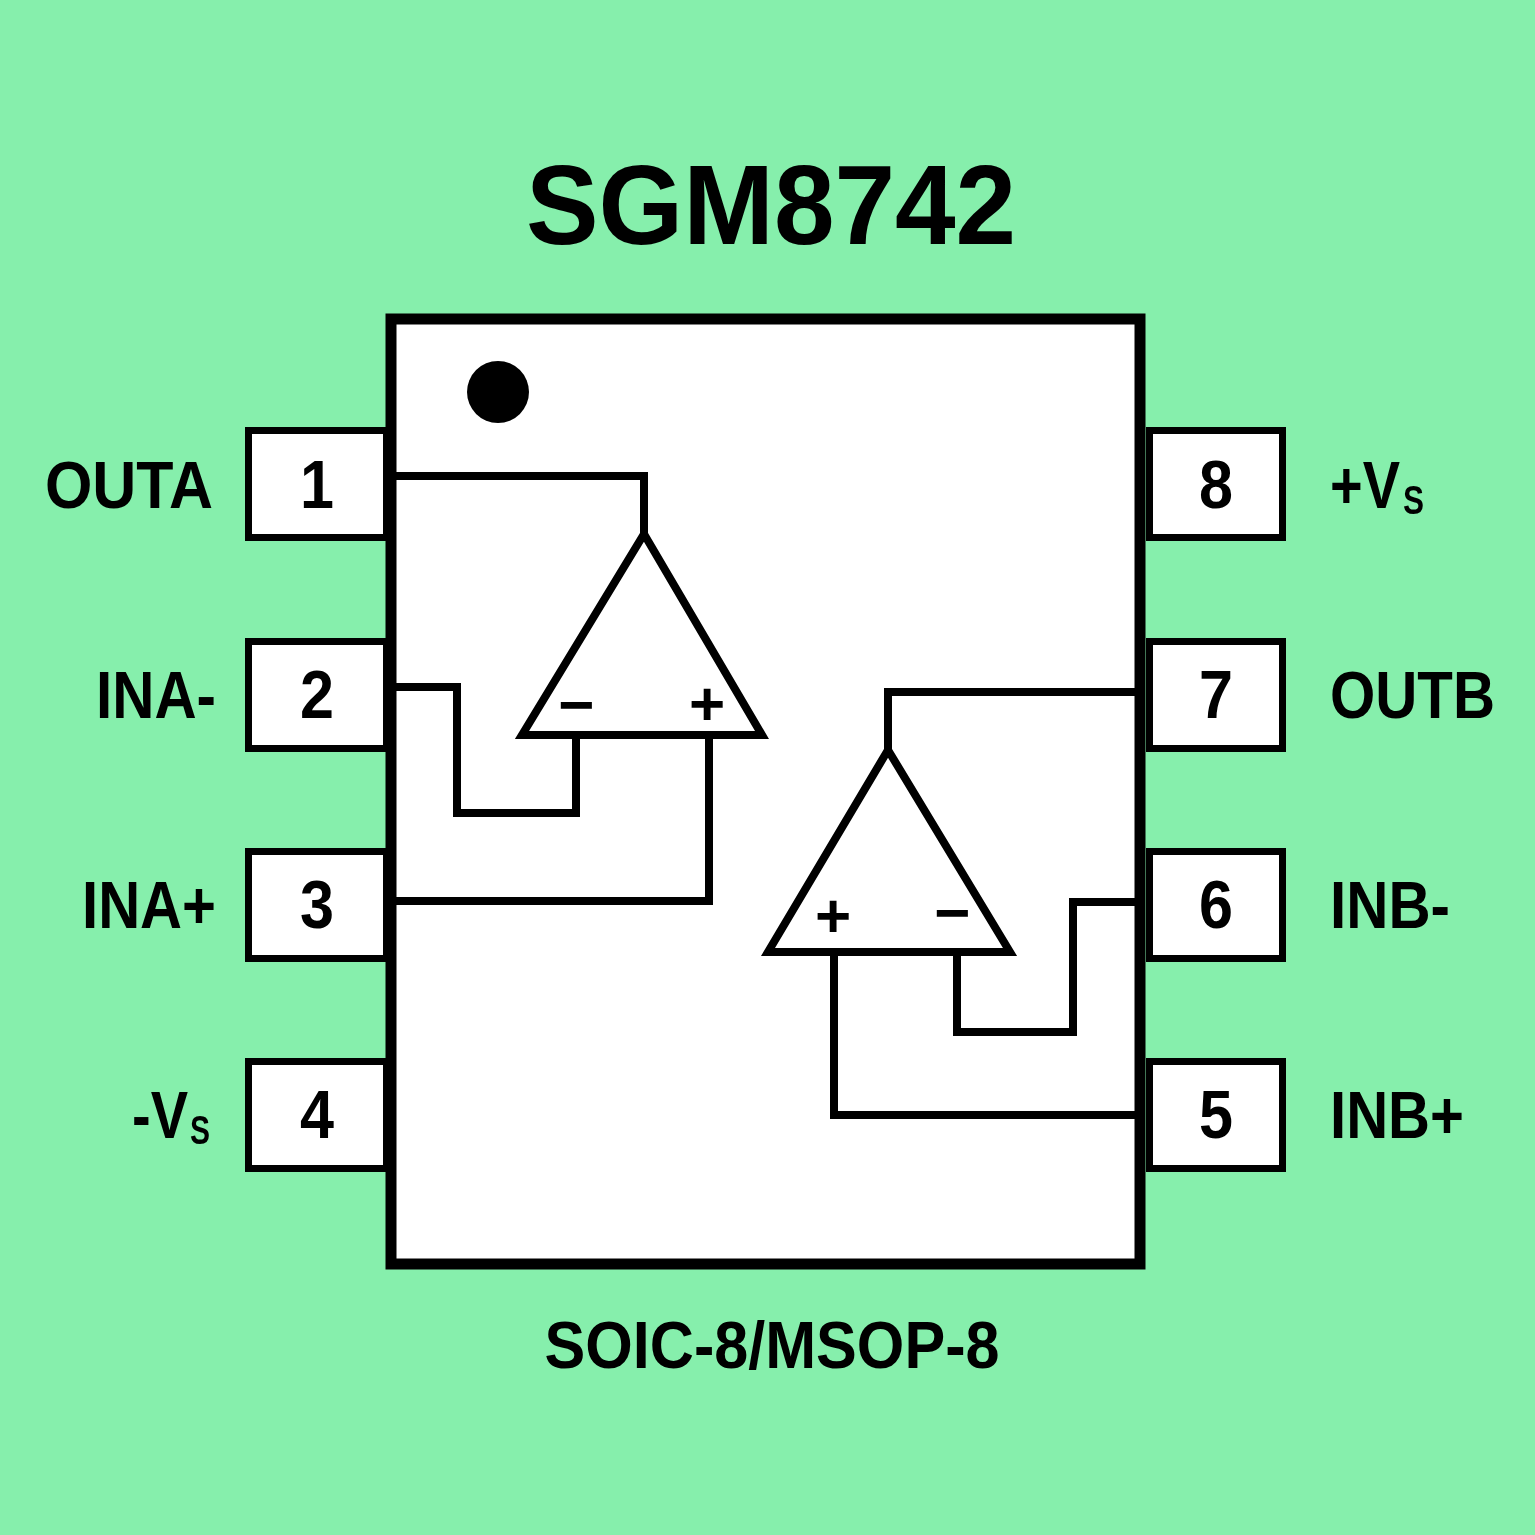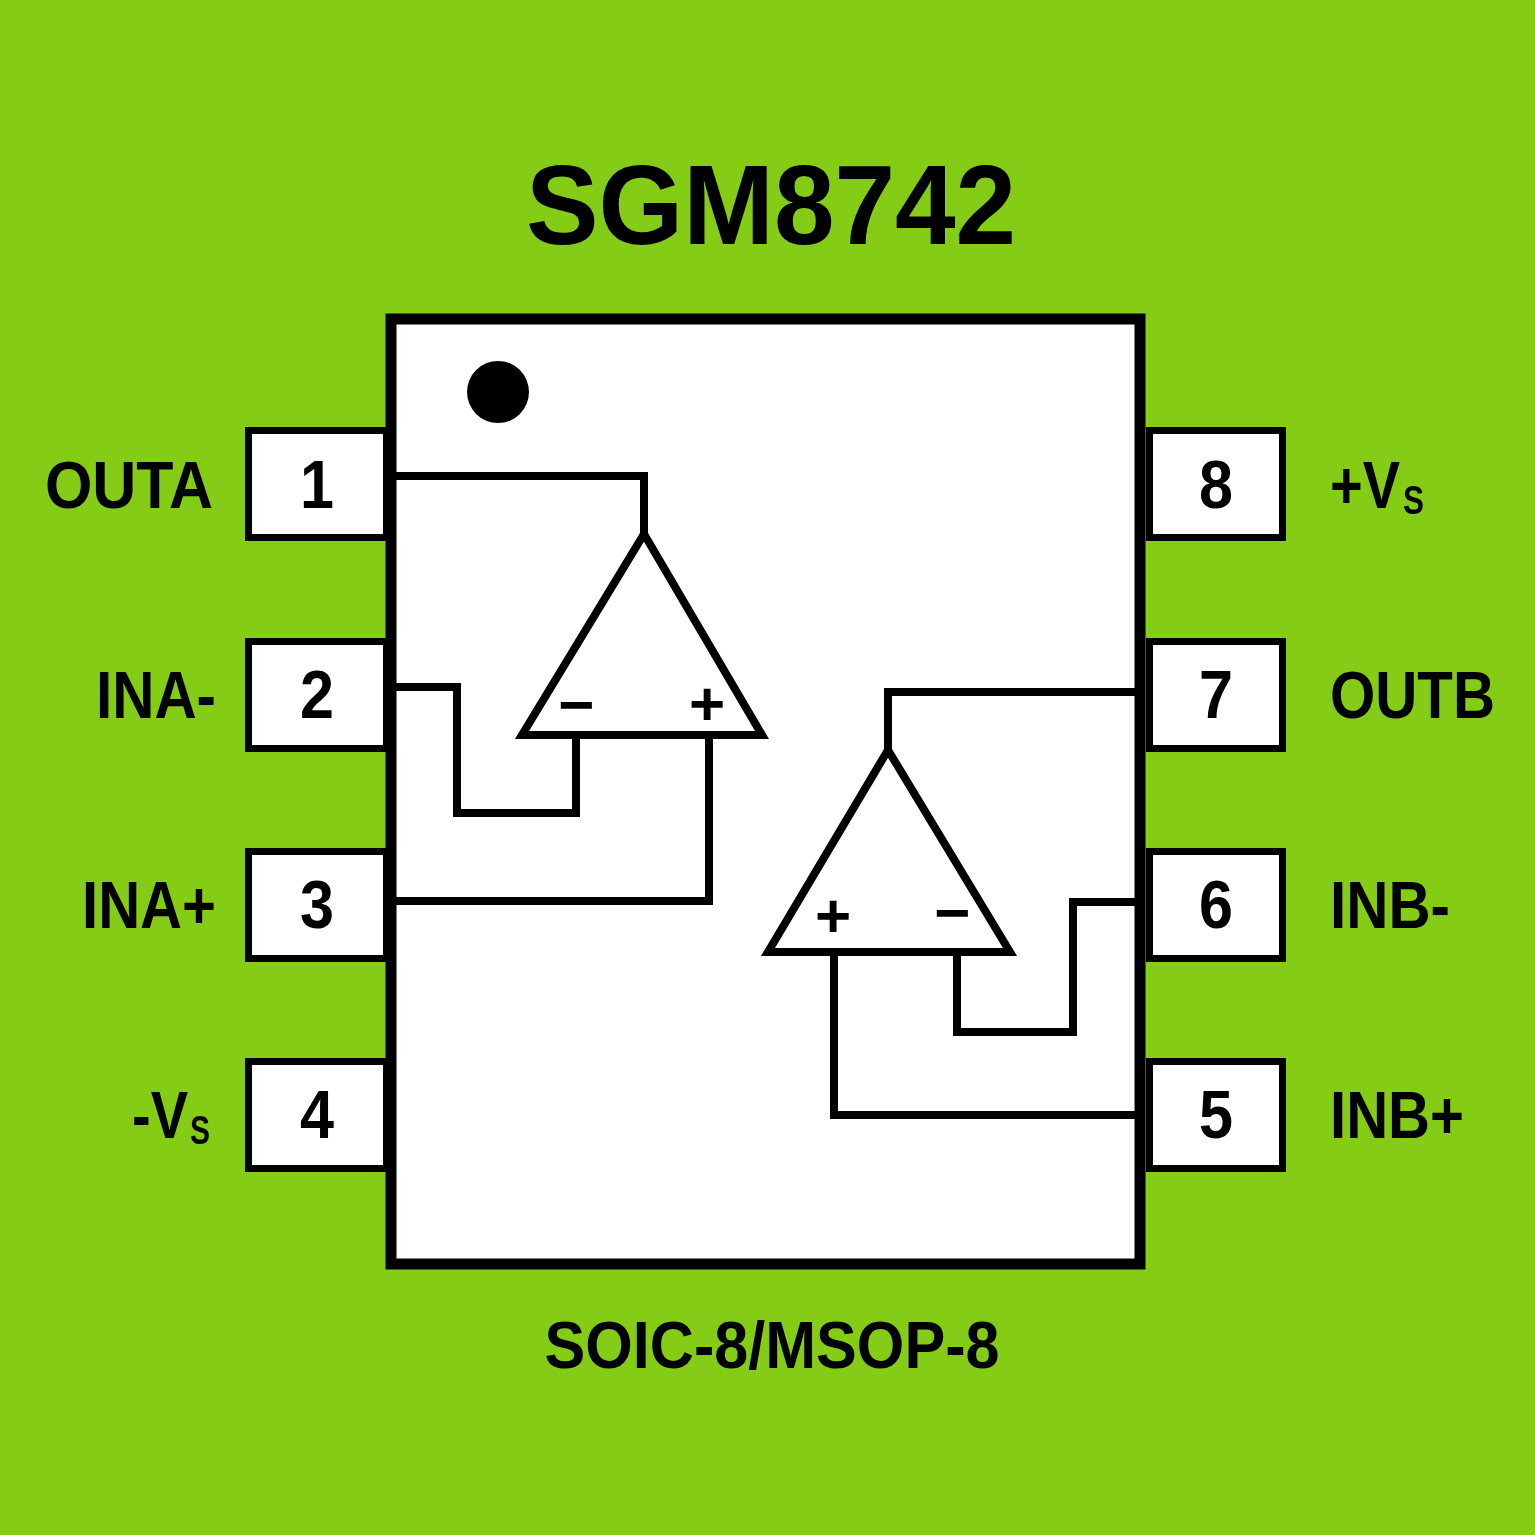--- a/index.html
+++ b/index.html
@@ -1,16 +1,16 @@
 <!DOCTYPE html>
 <html><head>
 <meta charset="utf-8">
 <style>
   html,body{margin:0;padding:0;}
-  #stage{position:relative;width:1535px;height:1535px;background:#84cc16;overflow:hidden;}
+  #stage{position:relative;width:1535px;height:1535px;background:#86efac;overflow:hidden;}
   svg{position:absolute;left:0;top:0;}
   text{font-family:"Liberation Sans",sans-serif;font-weight:bold;fill:#000;}
 </style>
 </head>
 <body>
 
 <div id="stage">
 <svg width="1535" height="1535" viewBox="0 0 1535 1535">
 
   <text x="771" y="244" font-size="114" text-anchor="middle" textLength="490" lengthAdjust="spacingAndGlyphs">SGM8742</text>

